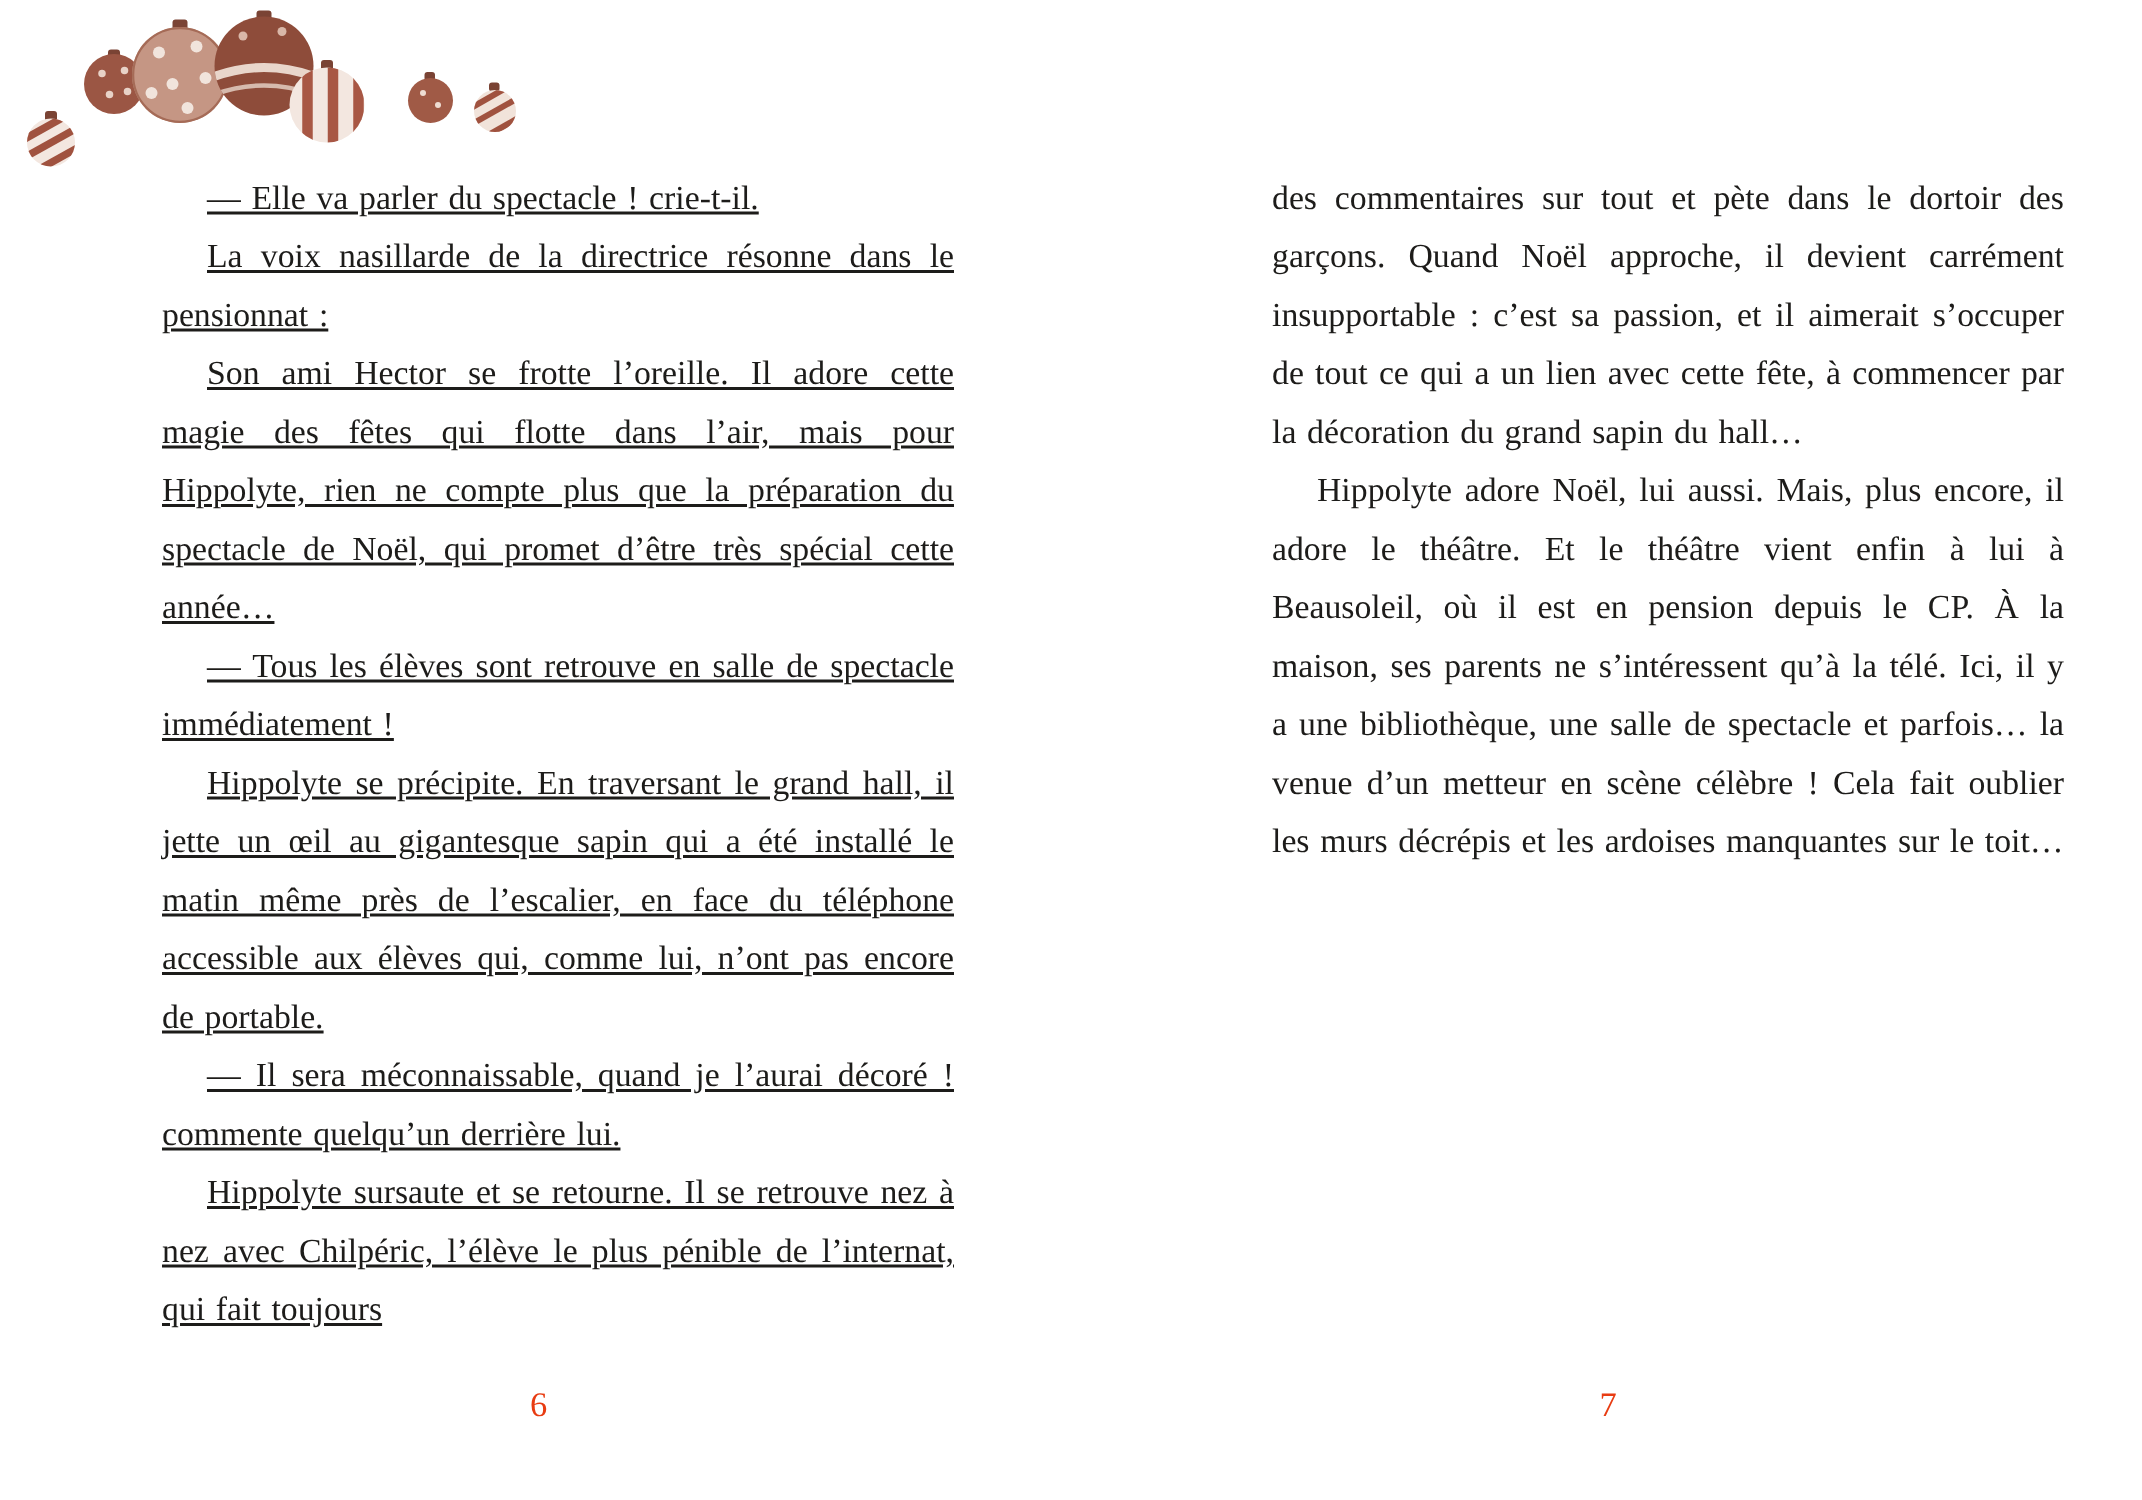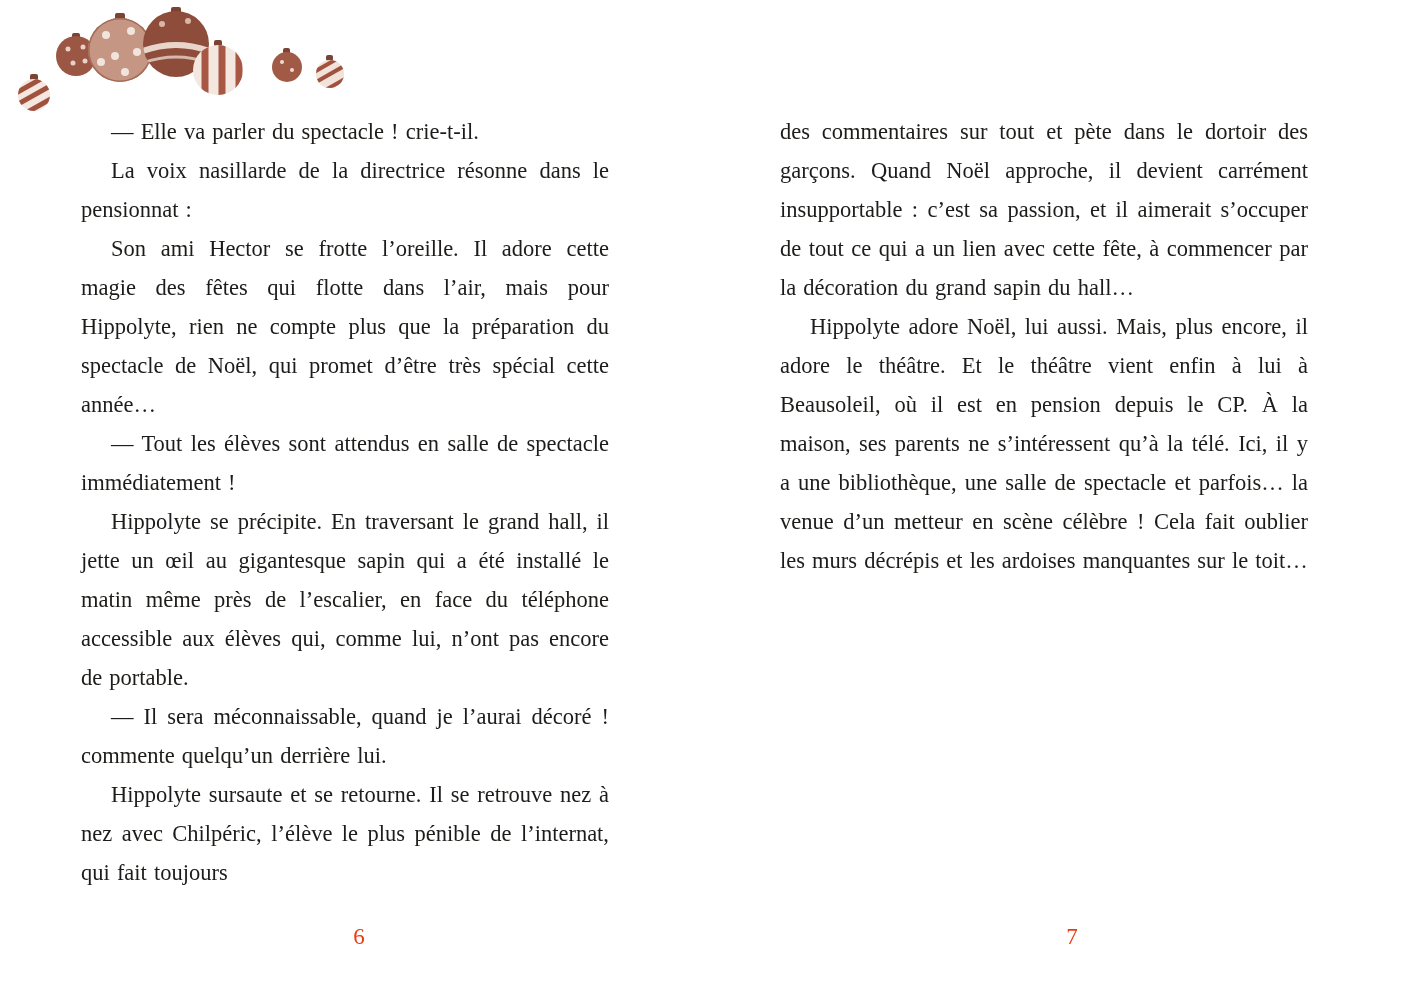--- a/index.html
+++ b/index.html
@@ -19,22 +19,22 @@
   .text-block {
     position: absolute;
     top: 112px;
     width: 528px;
     font-size: 22.5px;
     line-height: 39px;
     text-align: justify;
     word-spacing: 1.5px;
     color: #1d1c1a;
   }
-  .text-block.left  { left: 81px; }
-  .text-block.right { left: 780px; }
+  .text-block.left  { left: 108px; text-decoration: underline; }
+  .text-block.right { left: 848px; }
   .text-block p { text-indent: 30px; margin: 0; }
   .text-block p.cont { text-indent: 0; }
   .folio {
     position: absolute;
     top: 924px;
     width: 528px;
     text-align: center;
     font-size: 23px;
     color: #e83c12;
   }
@@ -130,21 +130,21 @@
           <path d="M312 86 L342 69"></path>
       </g>
     </svg>
   </div>
 
   <section>
     <div class="text-block left">
       <p>— Elle va parler du spectacle ! crie-t-il.</p>
       <p>La voix nasillarde de la directrice résonne dans le pensionnat :</p>
       <p>Son ami Hector se frotte l’oreille. Il adore cette magie des fêtes qui flotte dans l’air, mais pour Hippolyte, rien ne compte plus que la préparation du spectacle de Noël, qui promet d’être très spécial cette année…</p>
-      <p>— Tout les élèves sont attendus en salle de spectacle immédiatement !</p>
+      <p>— Tous les élèves sont retrouve en salle de spectacle immédiatement !</p>
       <p>Hippolyte se précipite. En traversant le grand hall, il jette un œil au gigantesque sapin qui a été installé le matin même près de l’escalier, en face du téléphone accessible aux élèves qui, comme lui, n’ont pas encore de portable.</p>
       <p>— Il sera méconnaissable, quand je l’aurai décoré ! commente quelqu’un derrière lui.</p>
       <p>Hippolyte sursaute et se retourne. Il se retrouve nez à nez avec Chilpéric, l’élève le plus pénible de l’internat, qui fait toujours</p>
     </div>
     <div class="folio left">6</div>
   </section>
 
   <section>
     <div class="text-block right">
       <p class="cont">des commentaires sur tout et pète dans le dortoir des garçons. Quand Noël approche, il devient carrément insupportable : c’est sa passion, et il aimerait s’occuper de tout ce qui a un lien avec cette fête, à commencer par la décoration du grand sapin du hall…</p>

